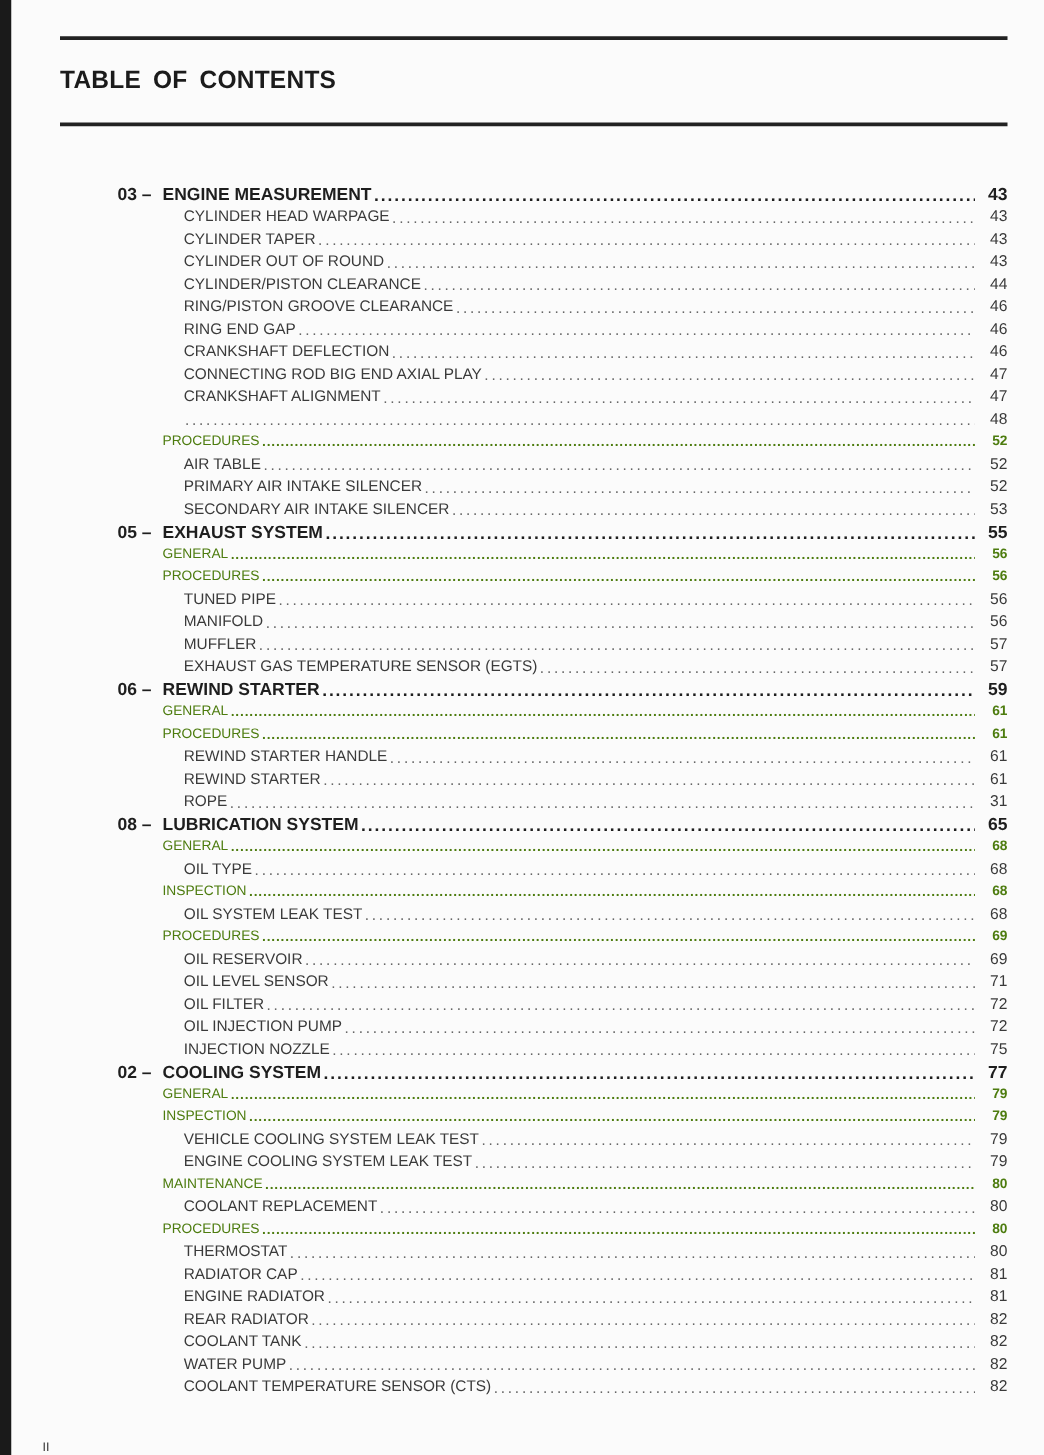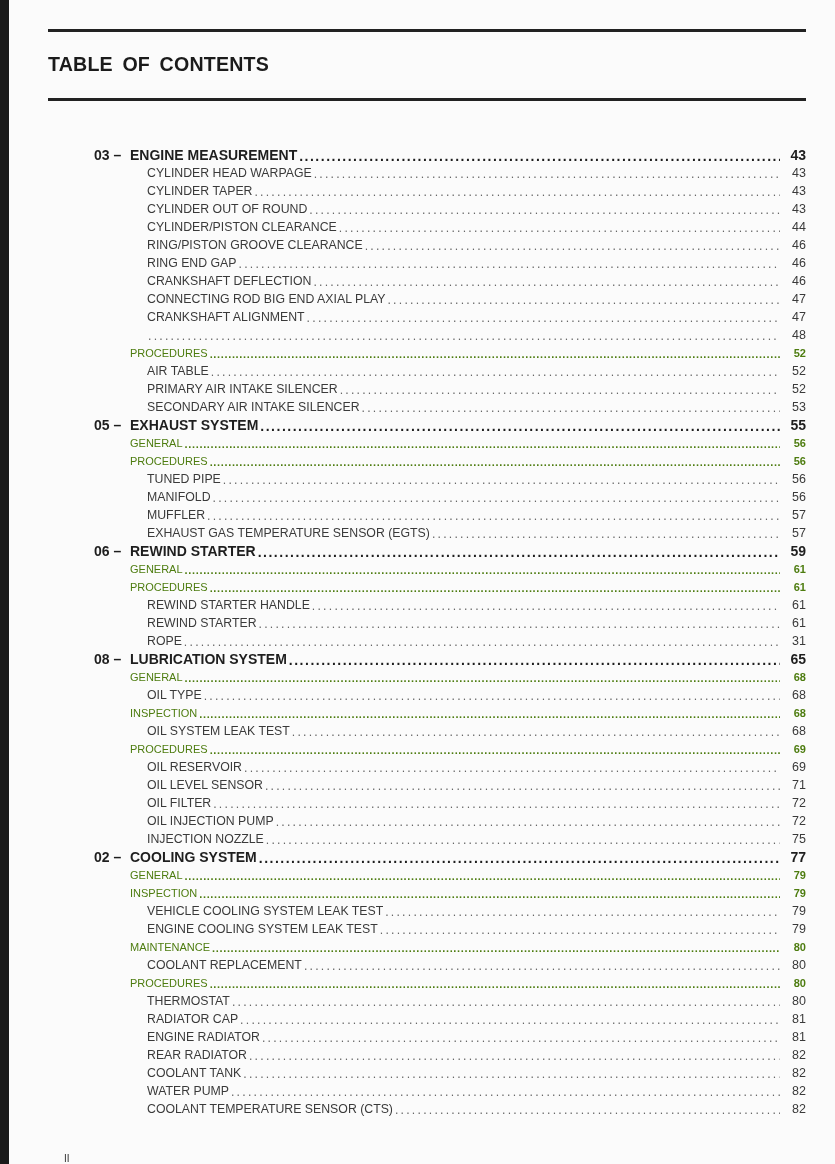--- a/index.html
+++ b/index.html
@@ -44,21 +44,21 @@
     .row.chapter { height: 18px; font-size: 14px; font-weight: bold; color: #1e1e1e; }
     .row.chapter .dots::before { letter-spacing: -1.2px; }
     .row.section { height: 18px; font-size: 11px; padding-left: 36px; color: #4d7c0f; }
     .row.section .dots::before { letter-spacing: -1.2px; font-weight: bold; }
     .row.chapter .page, .row.section .page { font-weight: bold; }
     .row.item { height: 18px; font-size: 12.3px; padding-left: 53px; color: #3a3a3a; }
     .row.item .dots::before { letter-spacing: -0.6px; color: #666; }
     .row.item .page { font-size: 12.5px; color: #3a3a3a; }
 
     .footer-mark {
-      position: absolute; left: 64px; top: 1153px; font-size: 10px; color: #333;
+      position: absolute; left: 34px; top: 1153px; font-size: 10px; color: #333;
     }
   </style>
 </head>
 <body>
 
 <div class="left-edge"></div>
 <div class="rule top"></div>
 <div class="title">TABLE OF CONTENTS</div>
 <div class="rule bottom"></div>
 

